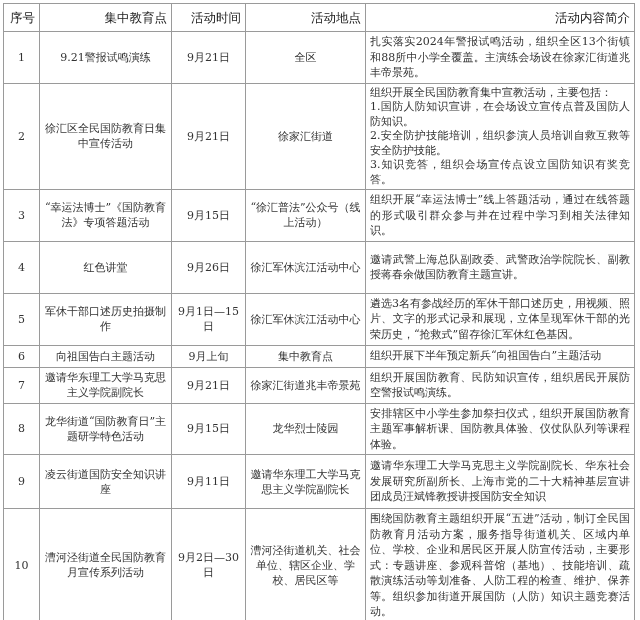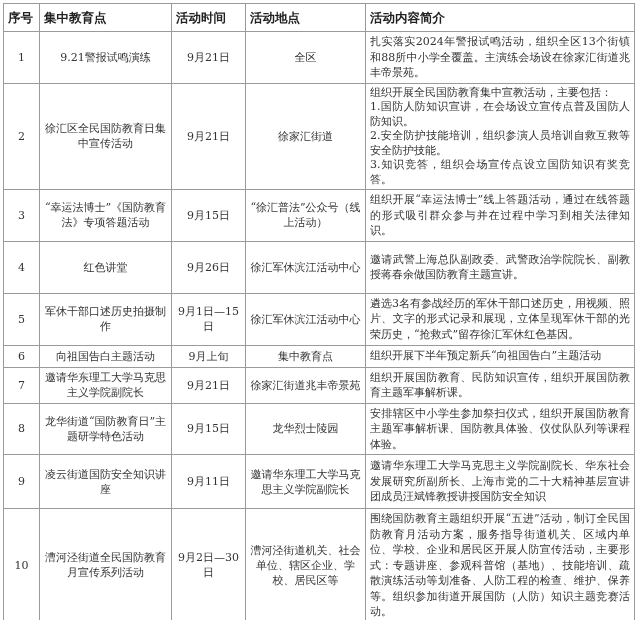--- a/index.html
+++ b/index.html
@@ -1,19 +1,19 @@
 <!DOCTYPE html>
 <html><head>
 <meta charset="utf-8">
 <style>
   html, body { margin:0; padding:0; background:#ffffff; }
   body { width:640px; height:620px; overflow:hidden; font-family:"DejaVu Serif","Liberation Serif",serif; color:#333; }
   table { position:absolute; left:3px; top:3px; border-collapse:collapse; table-layout:fixed; width:631px; }
   td, th { border:1px solid #9a9a9a; font-size:11px; line-height:15px; padding:0 4px; vertical-align:middle; }
-  th { font-weight:bold; font-size:12.5px; height:27px; text-align:left; color:#222; }
+  th { font-weight:normal; font-size:12.5px; height:27px; text-align:right; color:#222; }
   td.c { text-align:center; }
   td.desc { text-align:justify; padding:2px 4px; line-height:15.5px; }
   col.c1 { width:36px; } col.c2 { width:132px; } col.c3 { width:74px; } col.c4 { width:120px; } col.c5 { width:269px; }
 </style>
 </head>
 <body>
 
 <table>
   <colgroup>
       <col class="c1">
@@ -75,21 +75,21 @@
       <td class="c">向祖国告白主题活动</td>
       <td class="c">9月上旬</td>
       <td class="c">集中教育点</td>
       <td class="desc">组织开展下半年预定新兵“向祖国告白”主题活动</td>
     </tr>
     <tr style="height:36px">
       <td class="c">7</td>
       <td class="c">邀请华东理工大学马克思主义学院副院长</td>
       <td class="c">9月21日</td>
       <td class="c">徐家汇街道兆丰帝景苑</td>
-      <td class="desc">组织开展国防教育、民防知识宣传，组织开展国防教育主题军事解析课。</td>
+      <td class="desc">组织开展国防教育、民防知识宣传，组织居民开展防空警报试鸣演练。</td>
     </tr>
     <tr style="height:50px">
       <td class="c">8</td>
       <td class="c">龙华街道“国防教育日”主题研学特色活动</td>
       <td class="c">9月15日</td>
       <td class="c">龙华烈士陵园</td>
       <td class="desc">安排辖区中小学生参加祭扫仪式，组织开展国防教育主题军事解析课、国防教具体验、仪仗队队列等课程体验。</td>
     </tr>
     <tr style="height:54px">
       <td class="c">9</td>

